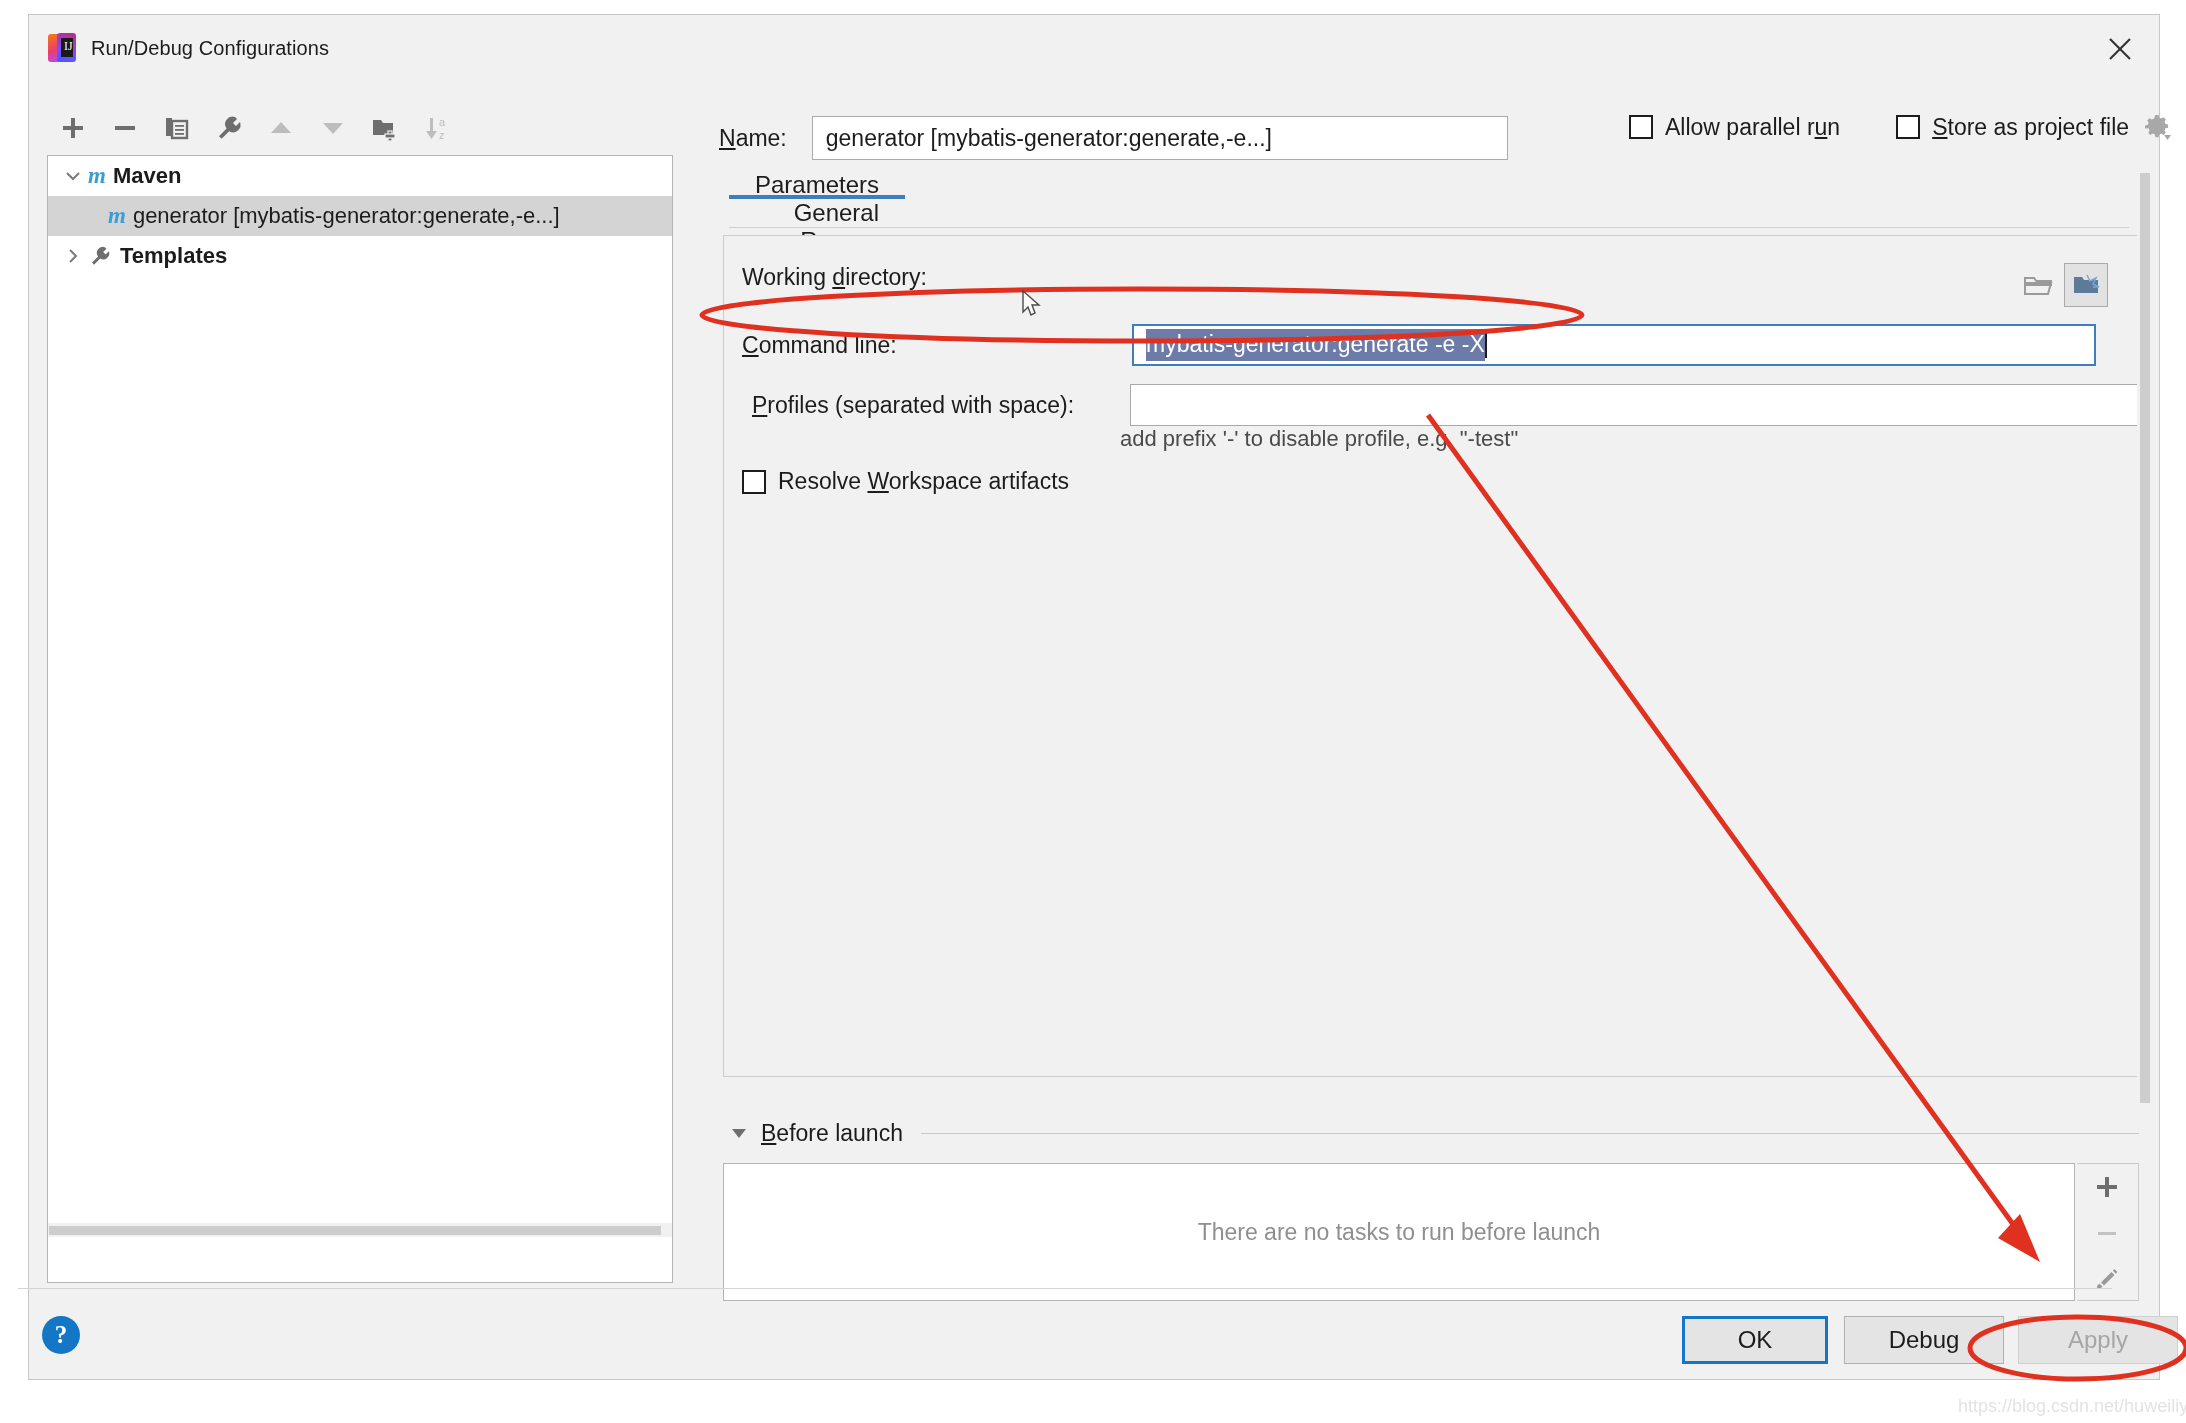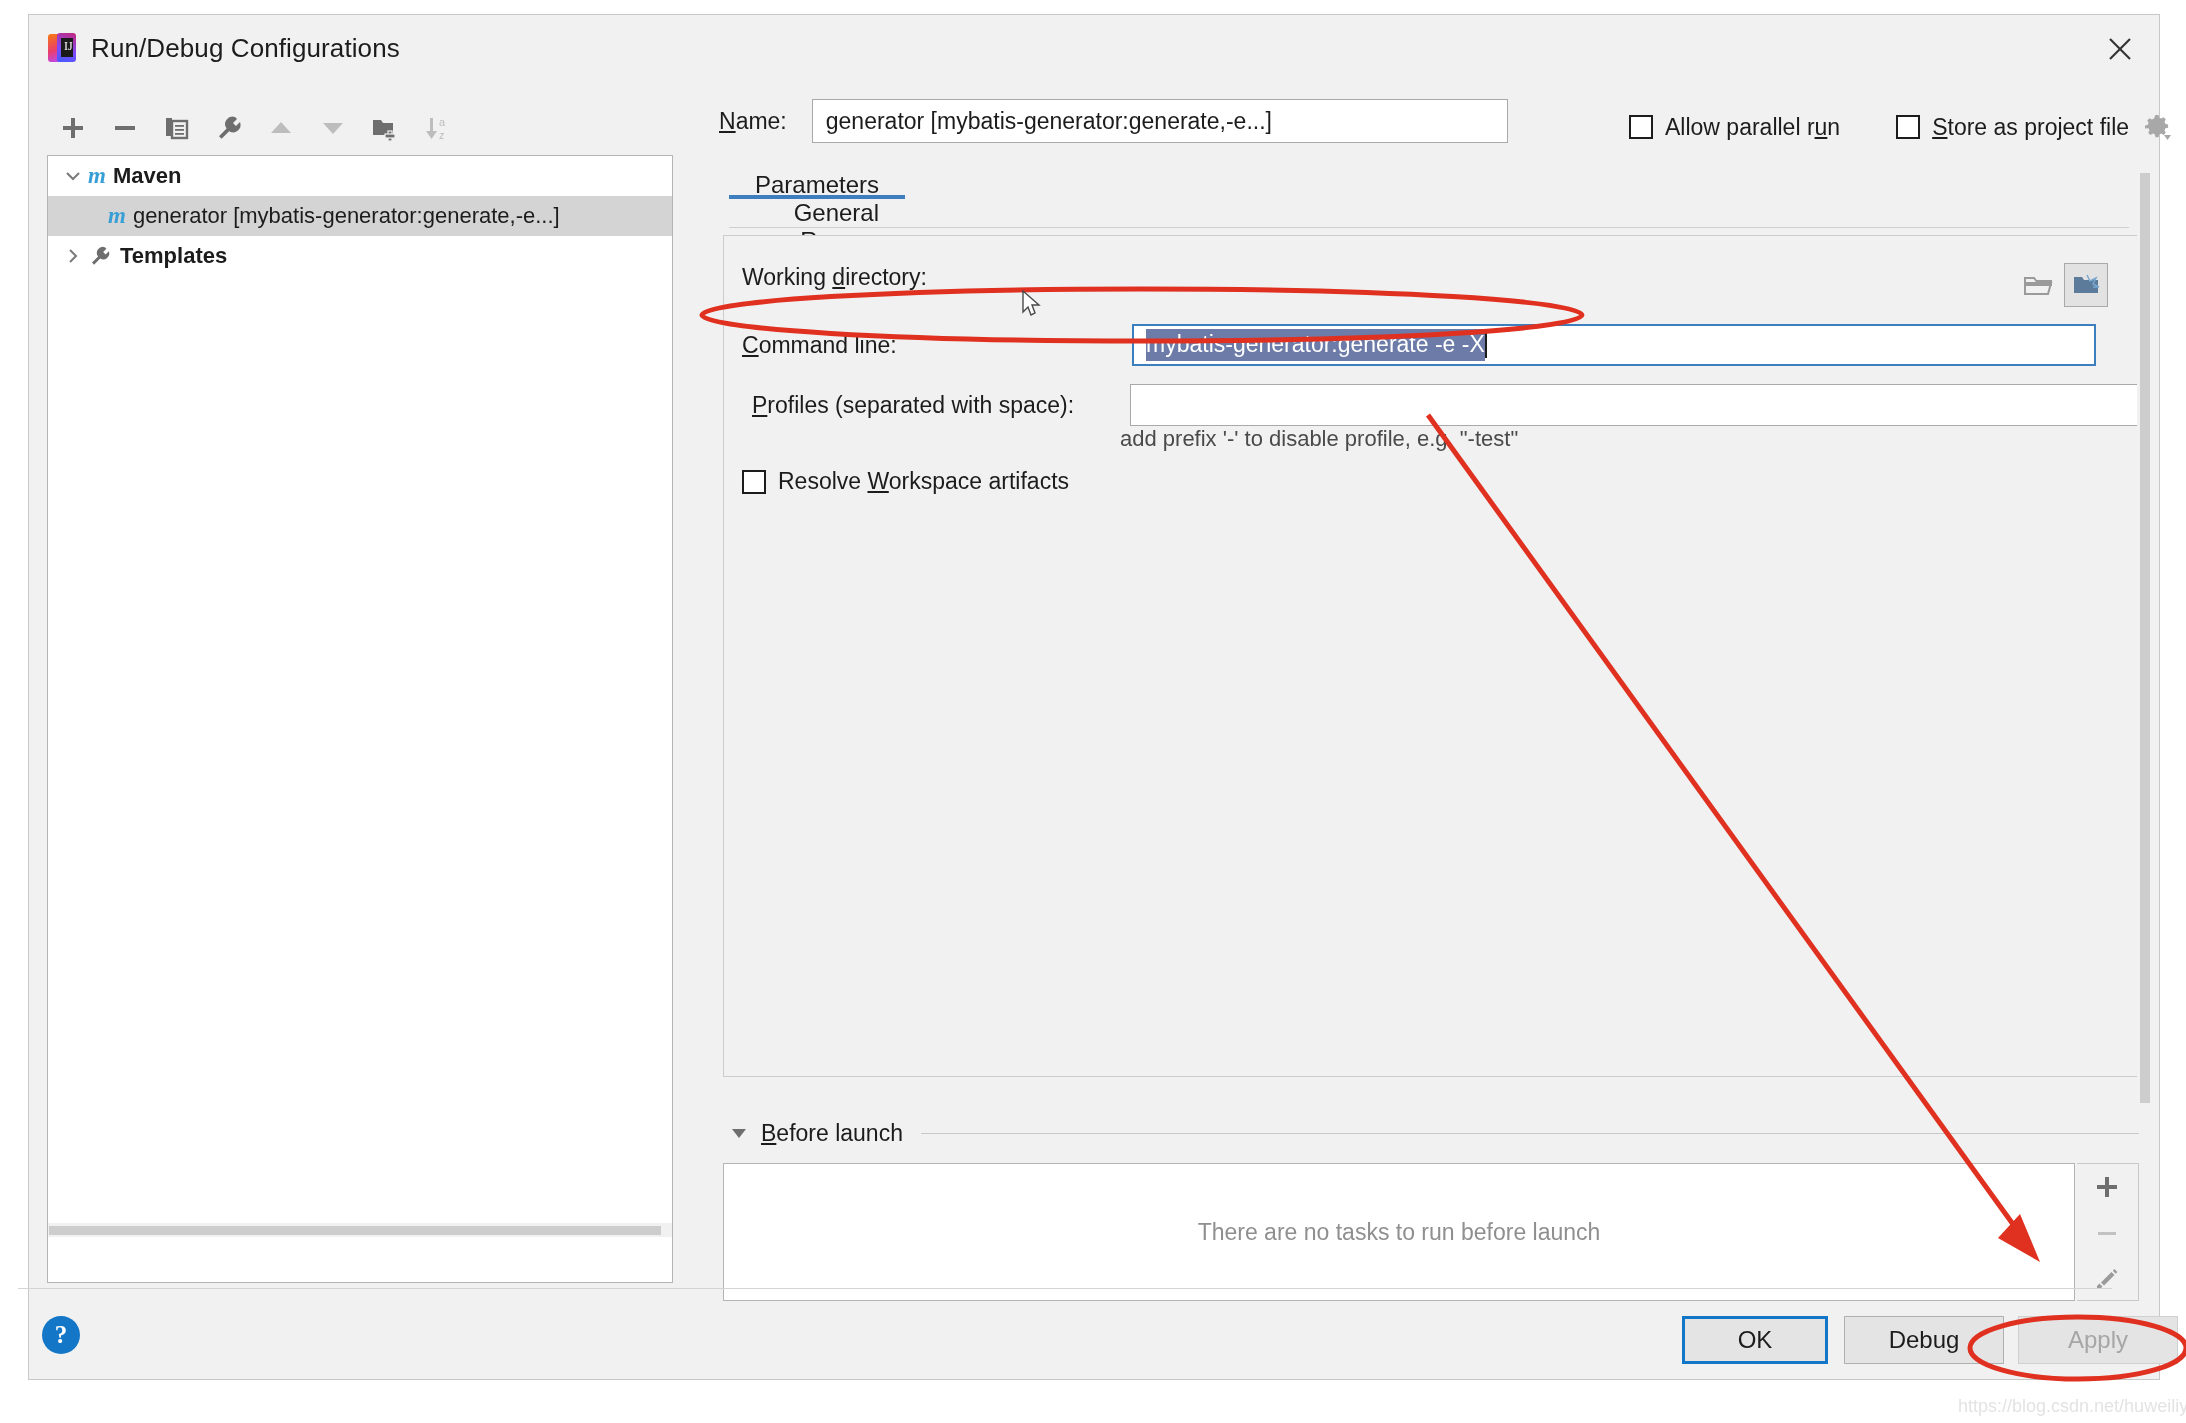--- a/index.html
+++ b/index.html
@@ -54,21 +54,21 @@
     width: 12px; height: 19px;
     background: #1a1a1a;
   }
   .app-icon .j {
     position: absolute; left: 17px; top: 7px;
     color: #ffffff; font-size: 12px; line-height: 12px;
     font-family: "Liberation Serif", serif;
   }
   .title-text {
     margin-left: 14px;
-    font-size: 26px;
+    font-size: 20px;
     color: #1c1c1c;
     letter-spacing: 0.1px;
   }
   .close-btn {
     position: absolute;
     right: 16px; top: 12px;
     width: 46px; height: 44px;
     display: flex; align-items: center; justify-content: center;
     cursor: pointer;
   }
@@ -138,21 +138,21 @@
   }
   .tree-hscroll .thumb {
     position: absolute; left: 1px; top: 3px;
     width: 612px; height: 9px;
     background: #cdcdcd;
   }
 
   
   .name-row {
     position: absolute;
-    left: 690px; top: 84px;
+    left: 690px; top: 101px;
     display: flex; align-items: center;
   }
   .name-label { font-size: 23px; color: #1c1c1c; }
   .name-label u { text-decoration: underline; }
   .name-input {
     margin-left: 25px;
     width: 696px; height: 44px;
     background: #ffffff;
     border: 1px solid #a9a9a9;
     box-sizing: border-box;

